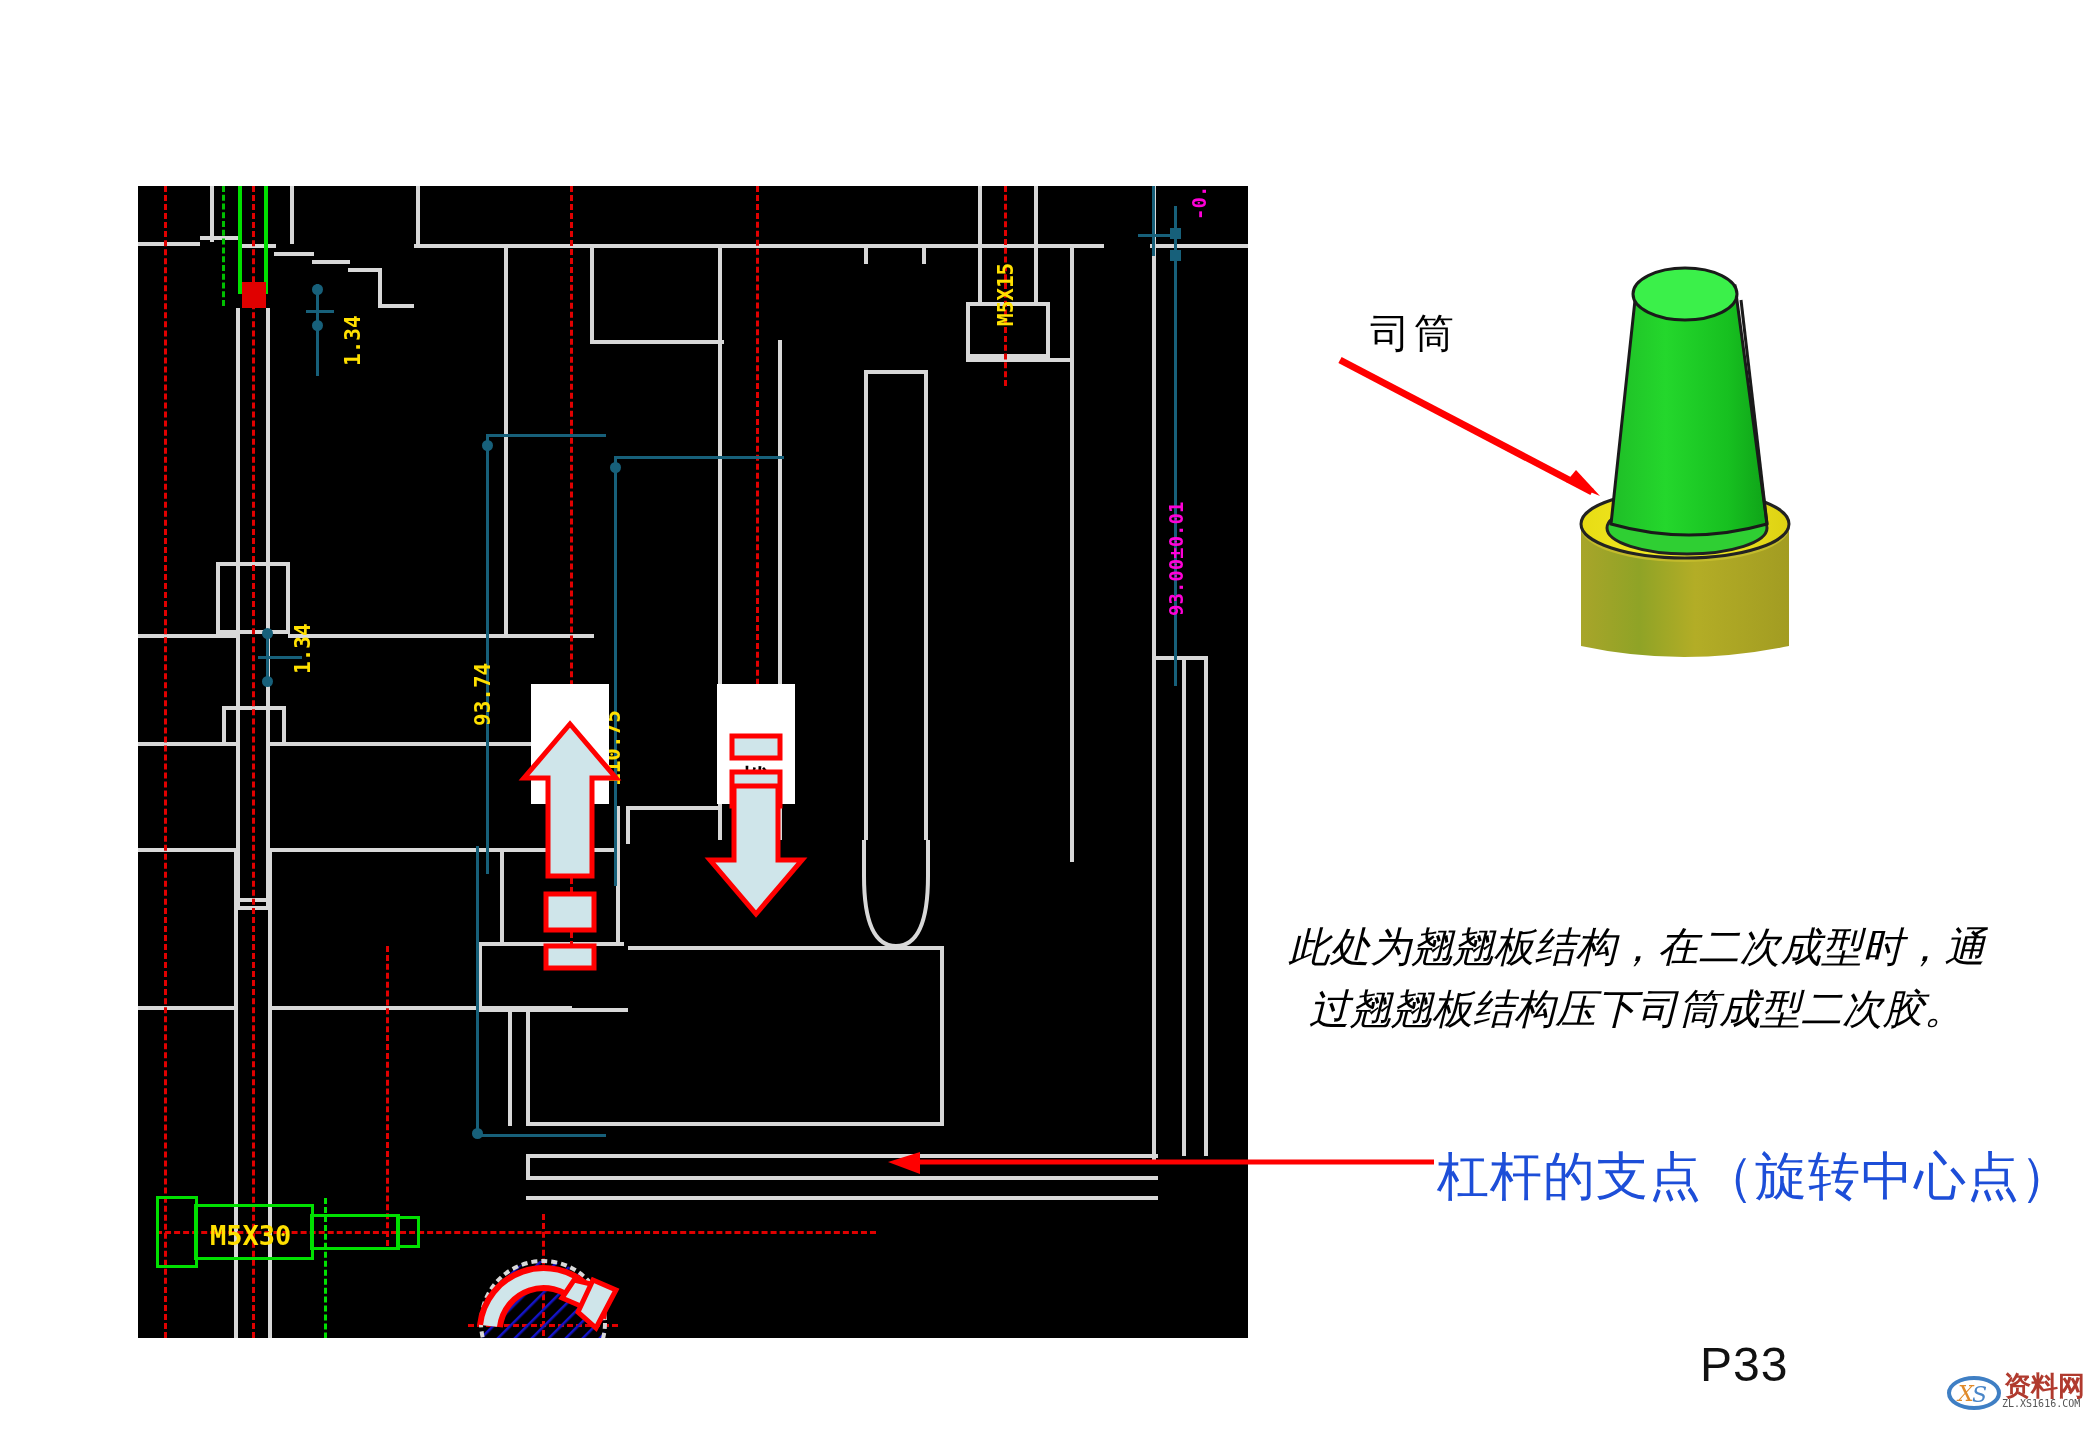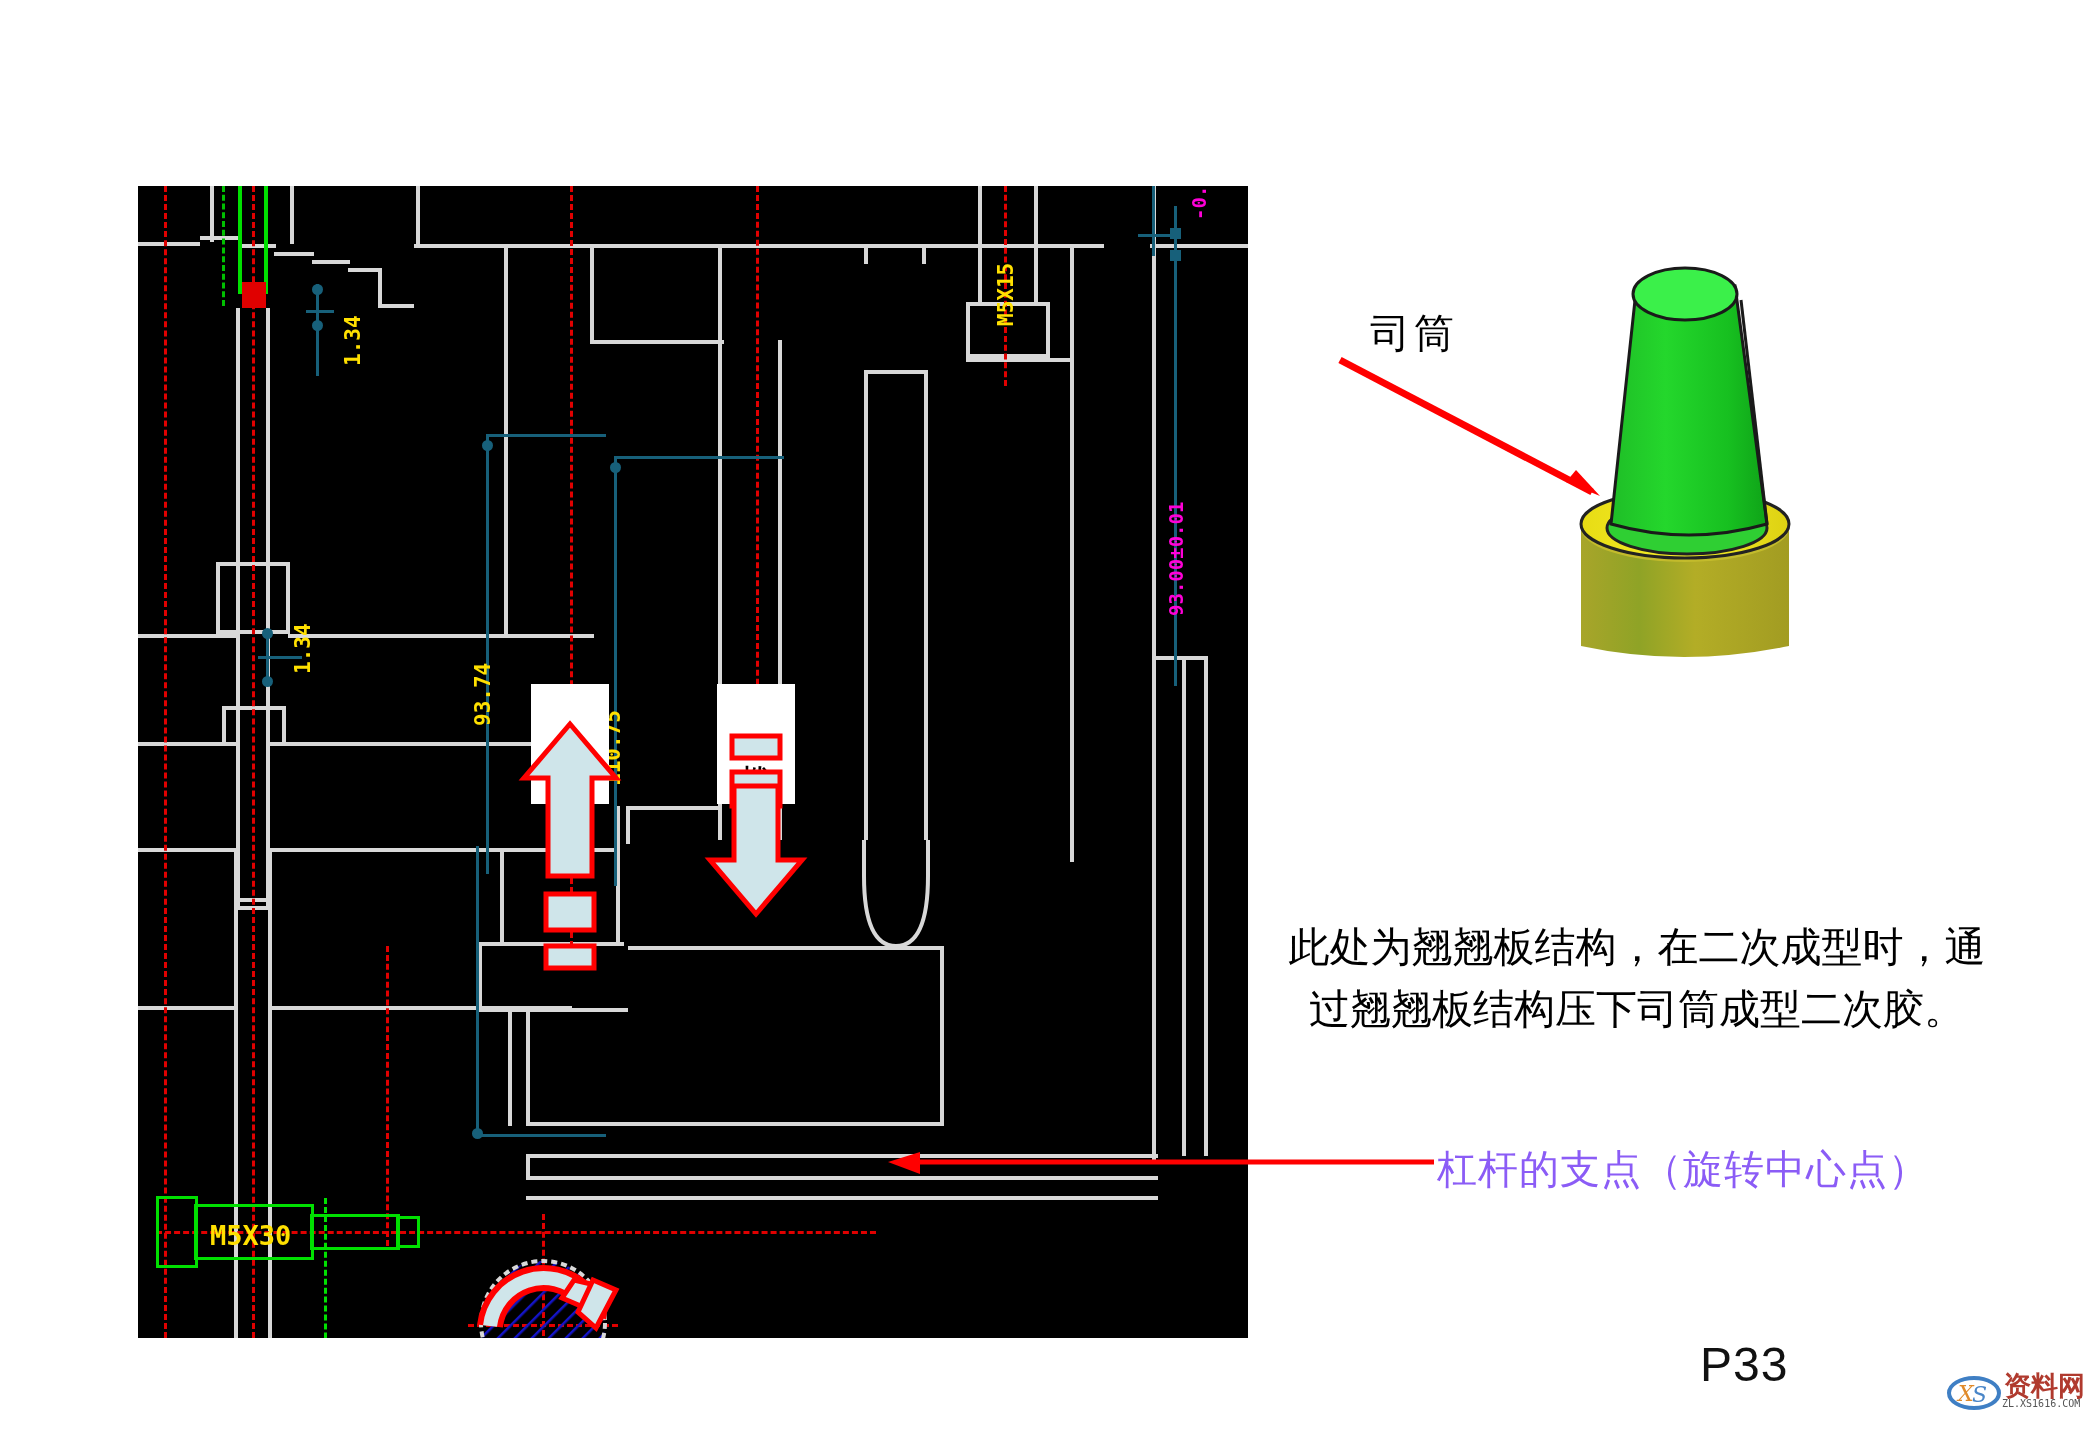--- a/index.html
+++ b/index.html
@@ -47,23 +47,23 @@
   
   .lbl-sitong{
     position:absolute;left:1370px;top:306px;font-size:40px;color:#000;
     font-family:"Liberation Serif","DejaVu Serif",serif;letter-spacing:4px;
   }
   .desc{
     position:absolute;left:1272px;top:916px;width:730px;
     font-size:41px;line-height:1.52;color:#000;text-align:center;
     font-family:"Liberation Serif","DejaVu Serif",serif;
   }
-  .desc .ind{text-indent:44px;display:inline;}
+  .desc .ind{text-indent:44px;display:inline;font-style:italic;}
   .lbl-fulcrum{
-    position:absolute;left:1437px;top:1142px;font-size:40px;color:#8b5cf6;
+    position:absolute;left:1437px;top:1142px;font-size:52px;color:#1d4ed8;
     font-family:"Liberation Serif","DejaVu Serif",serif;letter-spacing:1px;white-space:nowrap;
   }
   .pageno{
     position:absolute;left:1700px;top:1337px;font-size:48px;color:#111;
     font-family:"Liberation Sans","DejaVu Sans",sans-serif;letter-spacing:1px;
   }
 
   
   .wm{position:absolute;left:1948px;top:1372px;width:130px;height:46px;}
   .wm .wmtxt{position:absolute;left:56px;top:-4px;font-size:27px;font-weight:bold;

